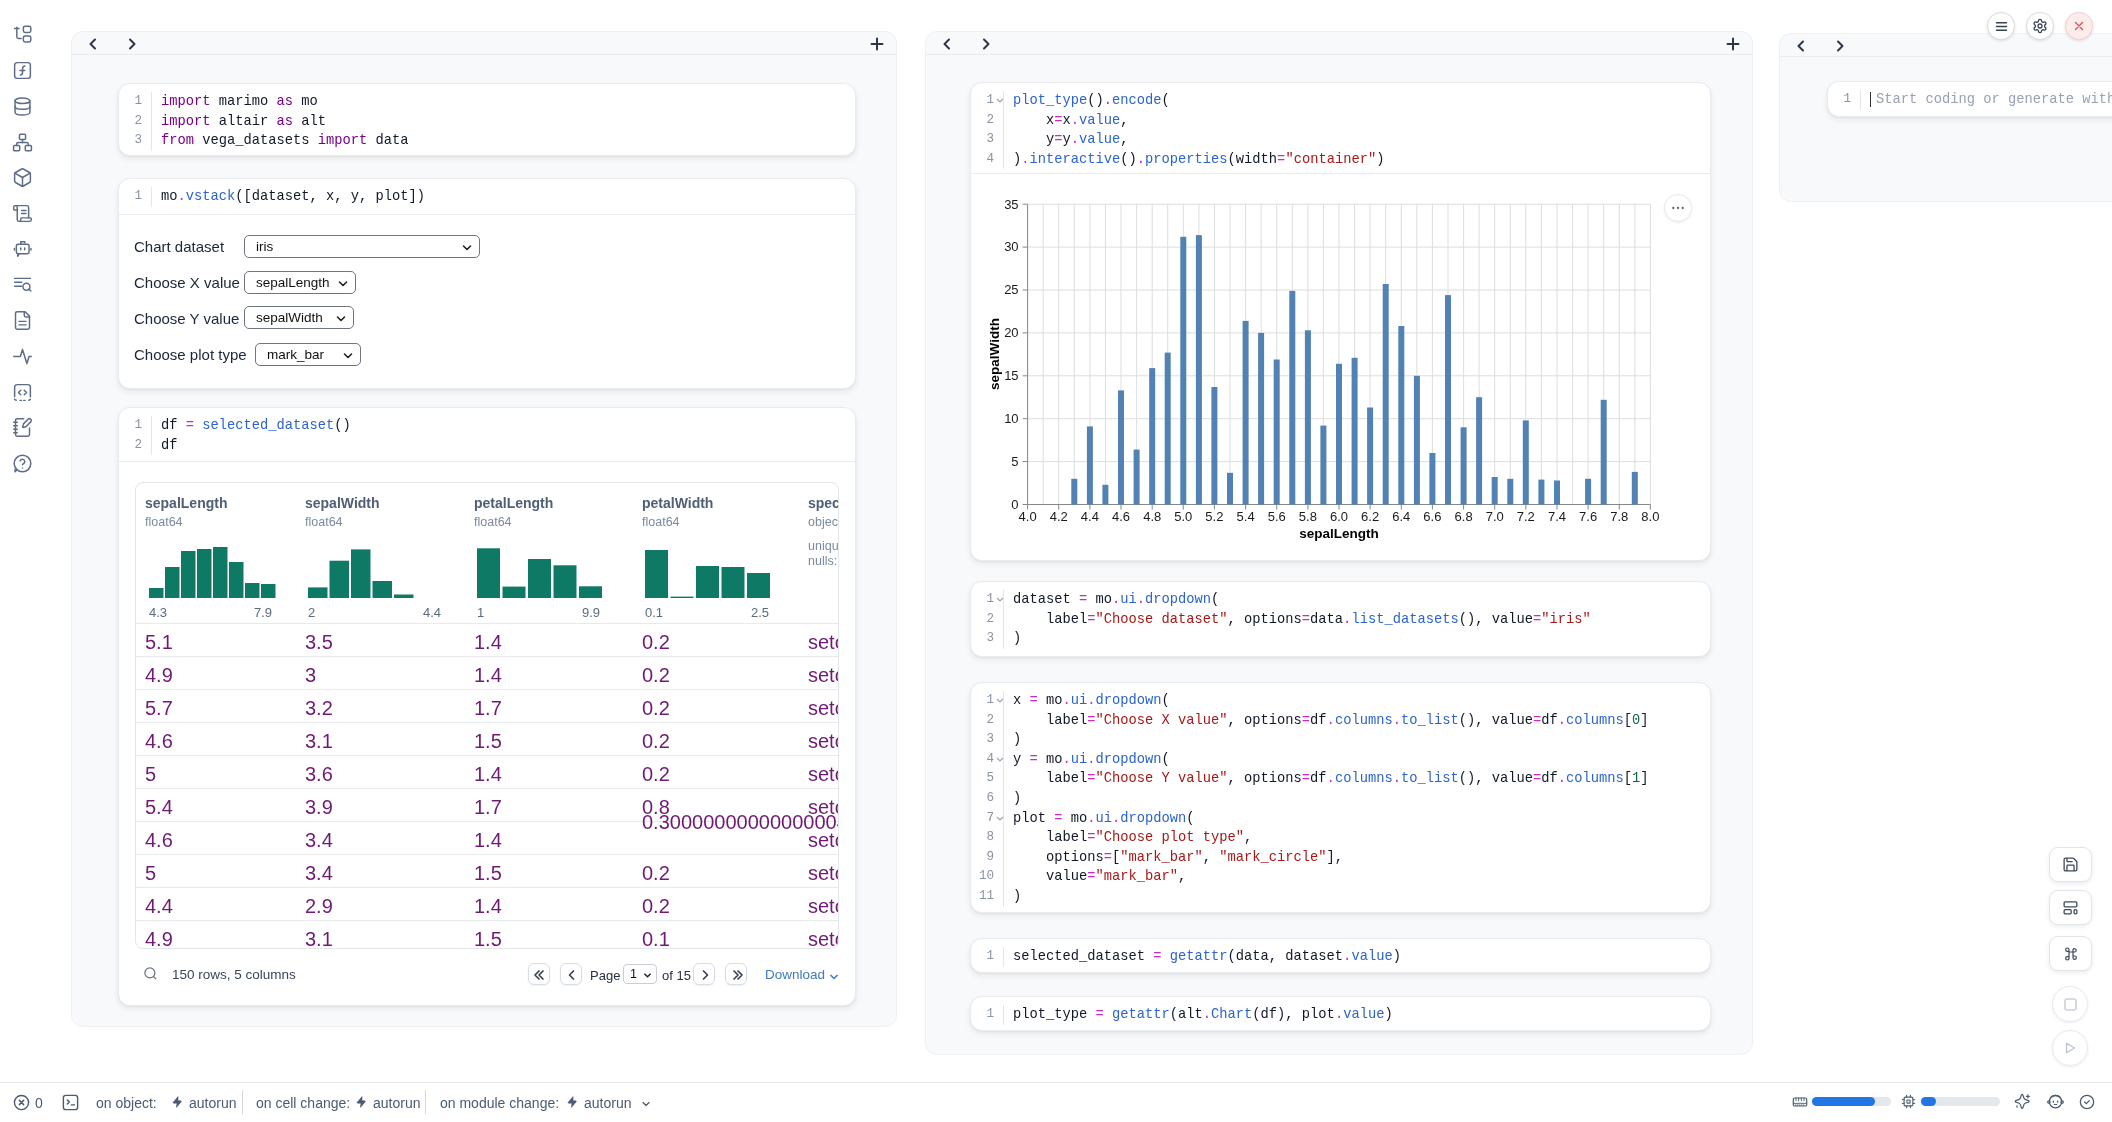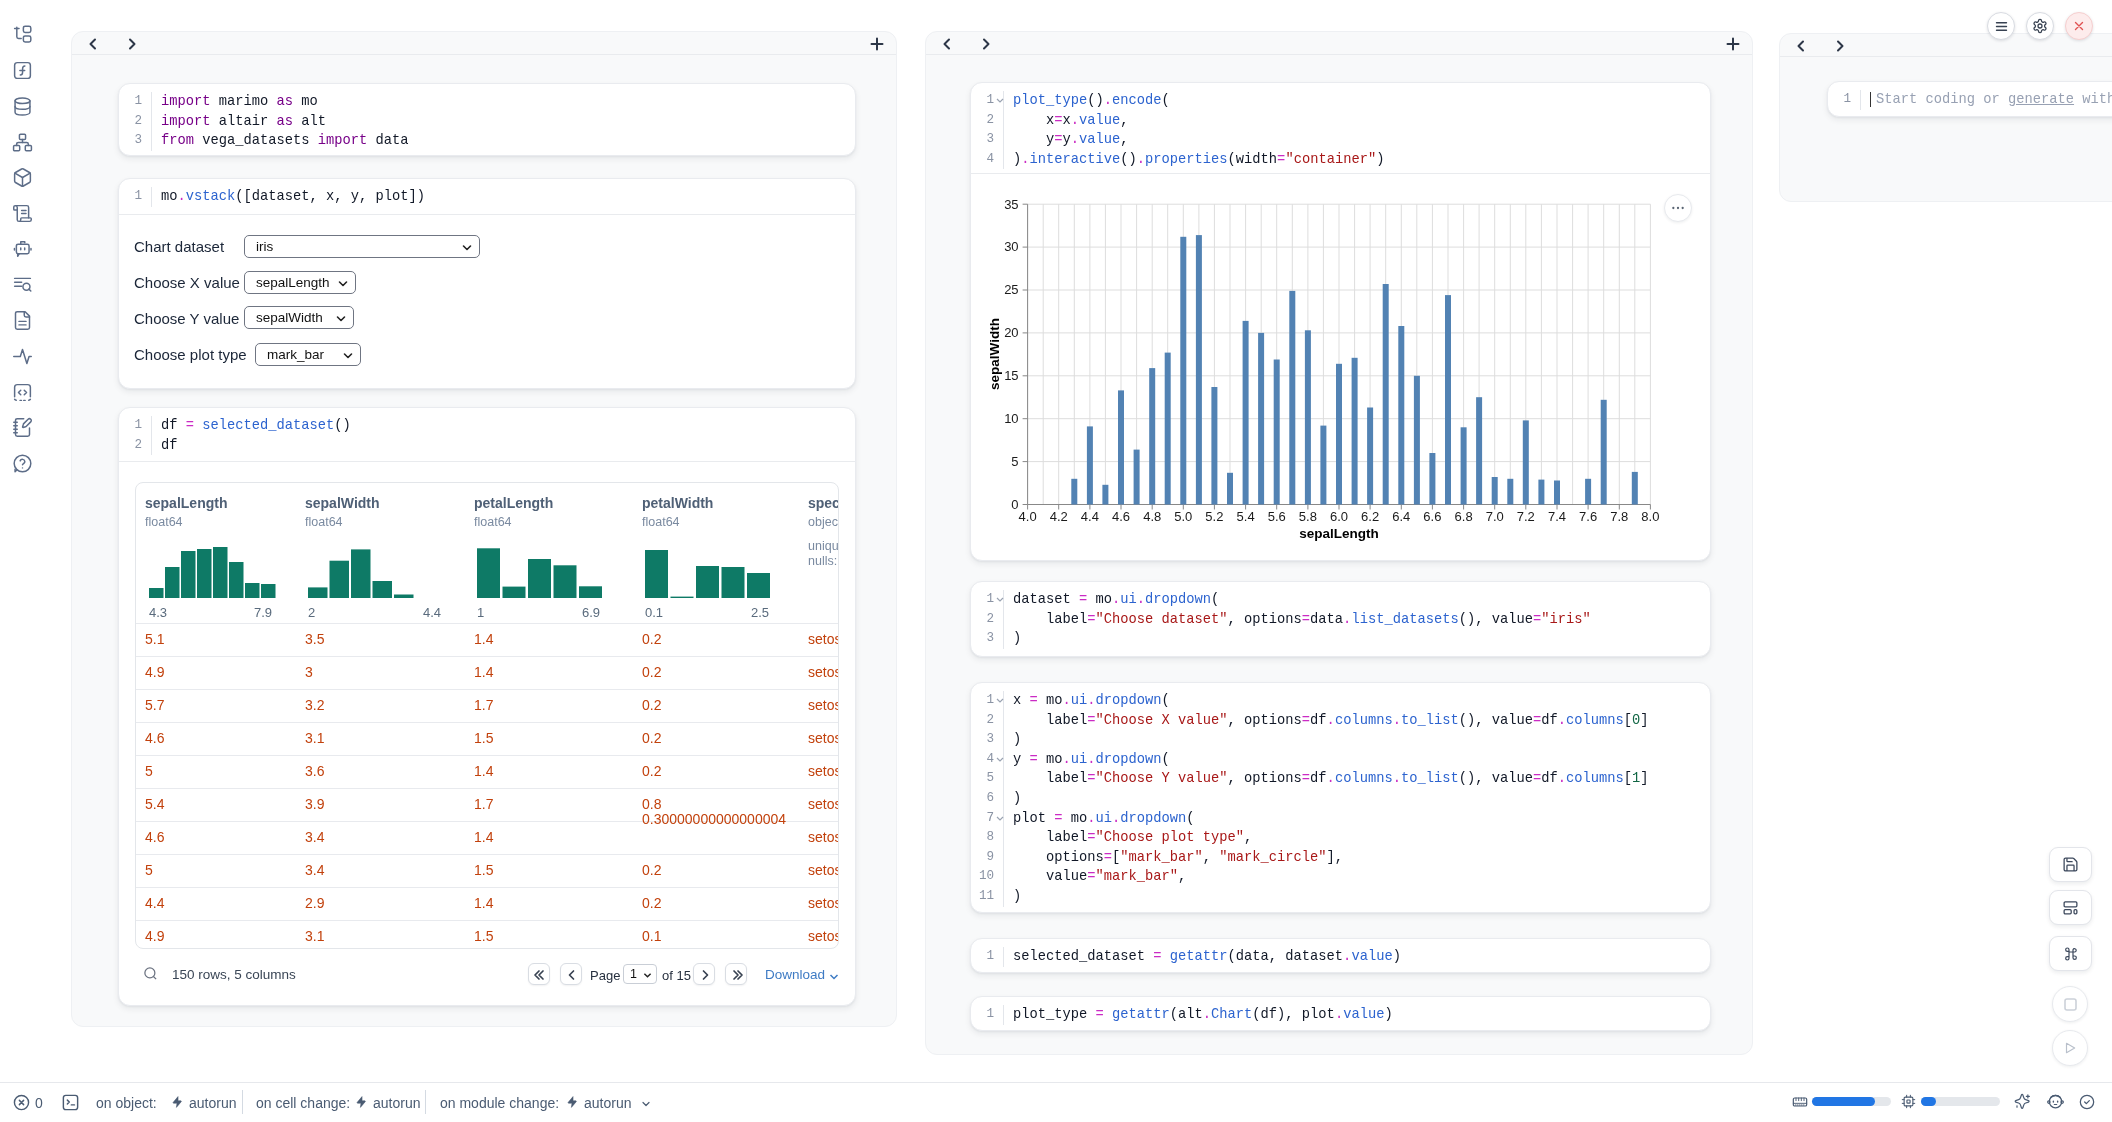--- a/index.html
+++ b/index.html
@@ -18,21 +18,21 @@
 .cline{height:19.6px}
 .k{color:#770088}.s{color:#a81818}.n{color:#116644}.f{color:#2c63cf}.o{color:#cb2bc4}
 .divid{position:absolute;left:0;right:0;height:1px;background:#e9ebee}
 .chev{stroke:#2d3748;stroke-width:2;fill:none;stroke-linecap:round;stroke-linejoin:round}
 .lbl{position:absolute;font-size:15px;color:#1b2638}
 .sel{position:absolute;height:23px;background:#fff;border:1.4px solid #6f7582;border-radius:5px;
   font-size:13.5px;color:#111;display:flex;align-items:center;padding-left:11px}
 .sel svg{position:absolute;right:7px;top:7px}
 .hbar{fill:#0e7a66}
 .rowline{position:absolute;left:0;right:0;height:1px;background:#e8eaee}
-.tcell{position:absolute;font-size:14px;color:#c2410c}
+.tcell{position:absolute;font-size:20px;color:#701a75}
 .thead{position:absolute;font-size:14px;font-weight:bold;color:#4f6076}
 .ttype{position:absolute;font-size:12.5px;color:#7a8aa0}
 .axlbl{position:absolute;font-size:13px;color:#5a6b7d}
 .pgbtn{position:absolute;width:22px;height:22px;background:#fff;border:1px solid #d9dde3;border-radius:6px;
   box-shadow:0 1px 2px rgba(15,23,42,.06)}
 .ftxt{position:absolute;font-size:13.5px;color:#3a4656}
 .sbtext{font-size:14px;color:#4a5b72}
 .cirbtn{position:absolute;width:28px;height:28px;border-radius:50%;background:#fff;
   border:1px solid #d9dce2;box-shadow:0 1px 3px rgba(15,23,42,.12);display:flex;align-items:center;justify-content:center}
 .sqbtn{position:absolute;width:43px;height:35px;border-radius:9px;background:#fff;
@@ -217,21 +217,21 @@
           <rect class="hbar" x="25.5" y="53.6" width="23.0" height="1.4"></rect>
           <rect class="hbar" x="51.0" y="23.0" width="23.0" height="32.0"></rect>
           <rect class="hbar" x="76.5" y="24.0" width="23.0" height="31.0"></rect>
           <rect class="hbar" x="102.0" y="30.0" width="23.0" height="25.0"></rect>
         </svg>
 <div class="axlbl" style="left:13px;top:122px">4.3</div>
 <div class="axlbl" style="left:76px;top:122px;width:60px;text-align:right">7.9</div>
 <div class="axlbl" style="left:172px;top:122px">2</div>
 <div class="axlbl" style="left:245px;top:122px;width:60px;text-align:right">4.4</div>
 <div class="axlbl" style="left:341px;top:122px">1</div>
-<div class="axlbl" style="left:404px;top:122px;width:60px;text-align:right">6.9</div>
+<div class="axlbl" style="left:404px;top:122px;width:60px;text-align:right">9.9</div>
 <div class="axlbl" style="left:509px;top:122px">0.1</div>
 <div class="axlbl" style="left:573px;top:122px;width:60px;text-align:right">2.5</div>
 <div class="rowline" style="top:140px"></div>
 <div class="tcell" style="left:9px;top:148px;white-space:nowrap">5.1</div>
 <div class="tcell" style="left:169px;top:148px;white-space:nowrap">3.5</div>
 <div class="tcell" style="left:338px;top:148px;white-space:nowrap">1.4</div>
 <div class="tcell" style="left:506px;top:148px;white-space:nowrap">0.2</div>
 <div class="tcell" style="left:672px;top:148px;white-space:nowrap">setosa</div>
 <div class="rowline" style="top:173px"></div>
 <div class="tcell" style="left:9px;top:181px;white-space:nowrap">4.9</div>
@@ -557,21 +557,21 @@
       </svg>
       <svg class="abs" style="left:53px;top:5px" width="14" height="14" viewBox="0 0 14 14">
         <path class="chev" d="M5 2.5 9.5 7 5 11.5"></path>
       </svg>
     </div>
 <div class="cell" style="left:47px;top:47px;width:340px;height:36px">
 <div class="codeblk">
         <div class="gutcol">
           <div class="gl">1</div>
         </div>
-        <div class="codecol"><div class="cline" style="color:#98a1b3"><span style="border-left:1.2px solid #333;margin-right:5px"></span>Start&nbsp;coding&nbsp;or&nbsp;<span style="text-decoration:underline">generate</span>&nbsp;with&nbsp;AI</div></div>
+        <div class="codecol"><div class="cline" style="color:#98a1b3"><span style="border-left:1.2px solid #333;margin-right:5px"></span>Start&nbsp;coding&nbsp;or&nbsp;<span style="">generate</span>&nbsp;with&nbsp;AI</div></div>
       </div>
 </div>
 </div>
 <div class="cirbtn" style="left:1987px;top:12px">
     <svg width="15" height="15" viewBox="0 0 24 24" fill="none" stroke="#374151" stroke-width="2.2" stroke-linecap="round">
       <path d="M4 6h16M4 12h16M4 18h16"></path>
     </svg>
   </div>
 <div class="cirbtn" style="left:2026px;top:12px">
     <svg width="16" height="16" viewBox="0 0 24 24" fill="none" stroke="#374151" stroke-width="1.9" stroke-linecap="round" stroke-linejoin="round">

